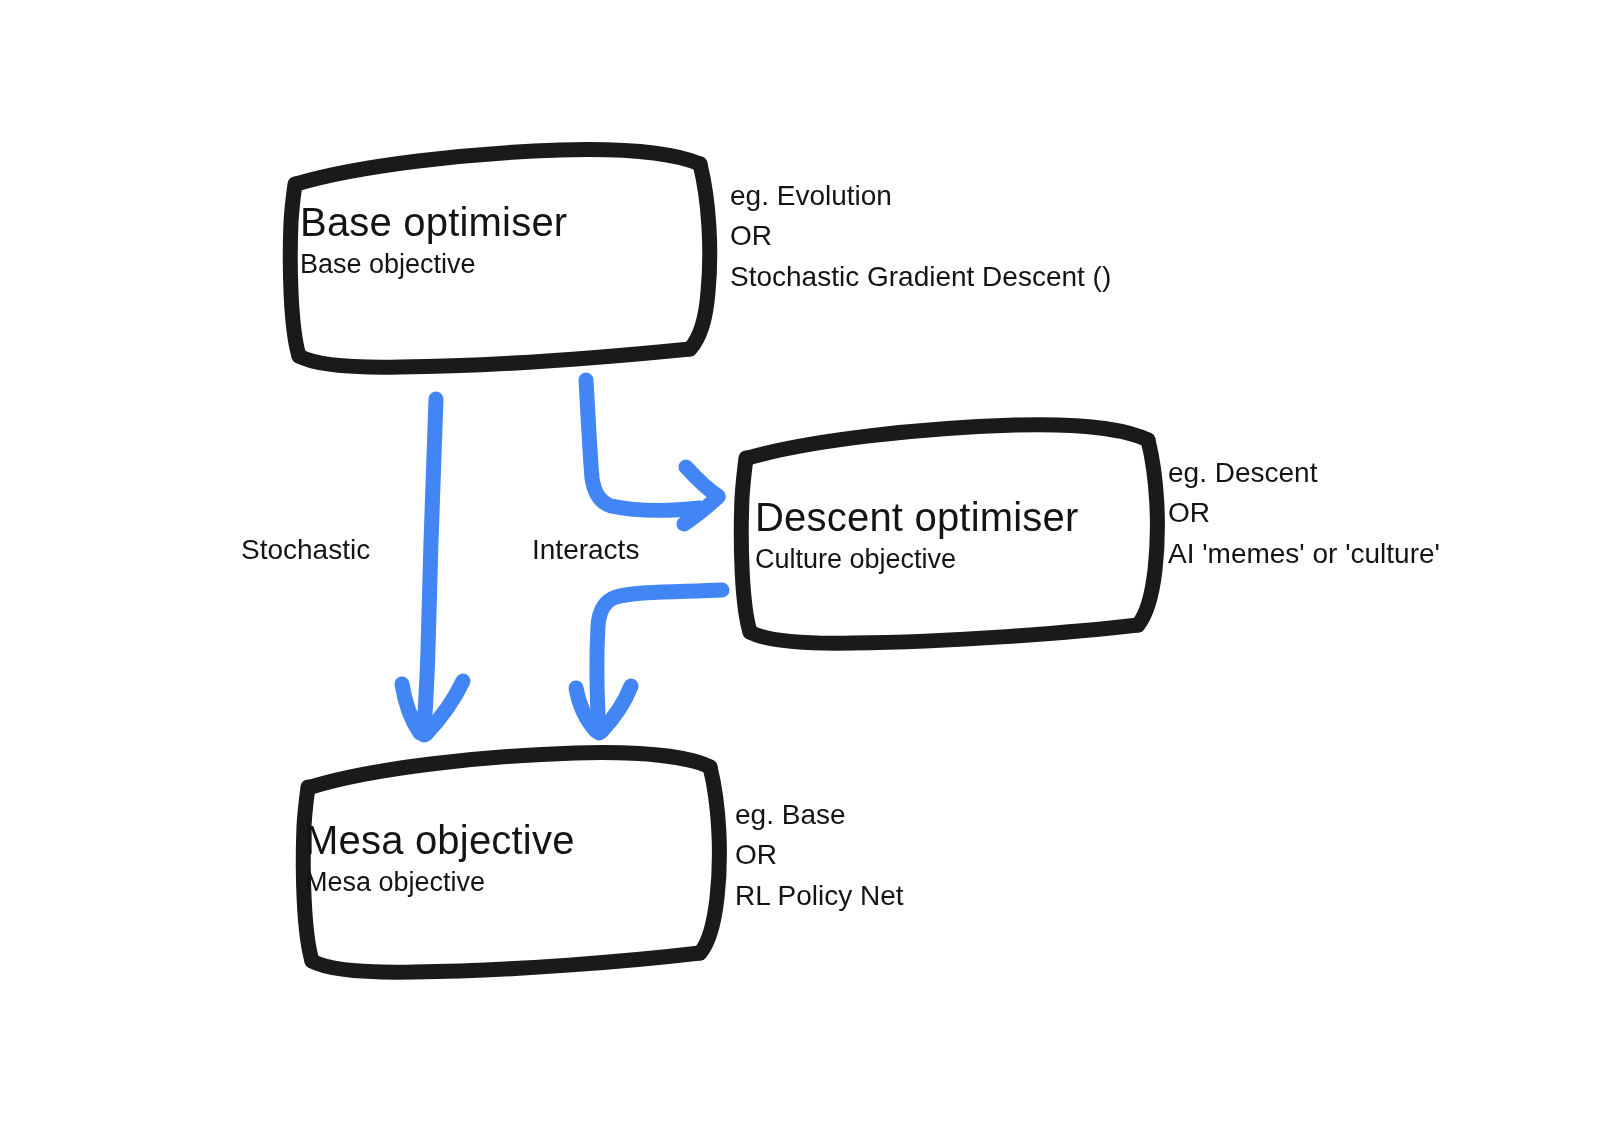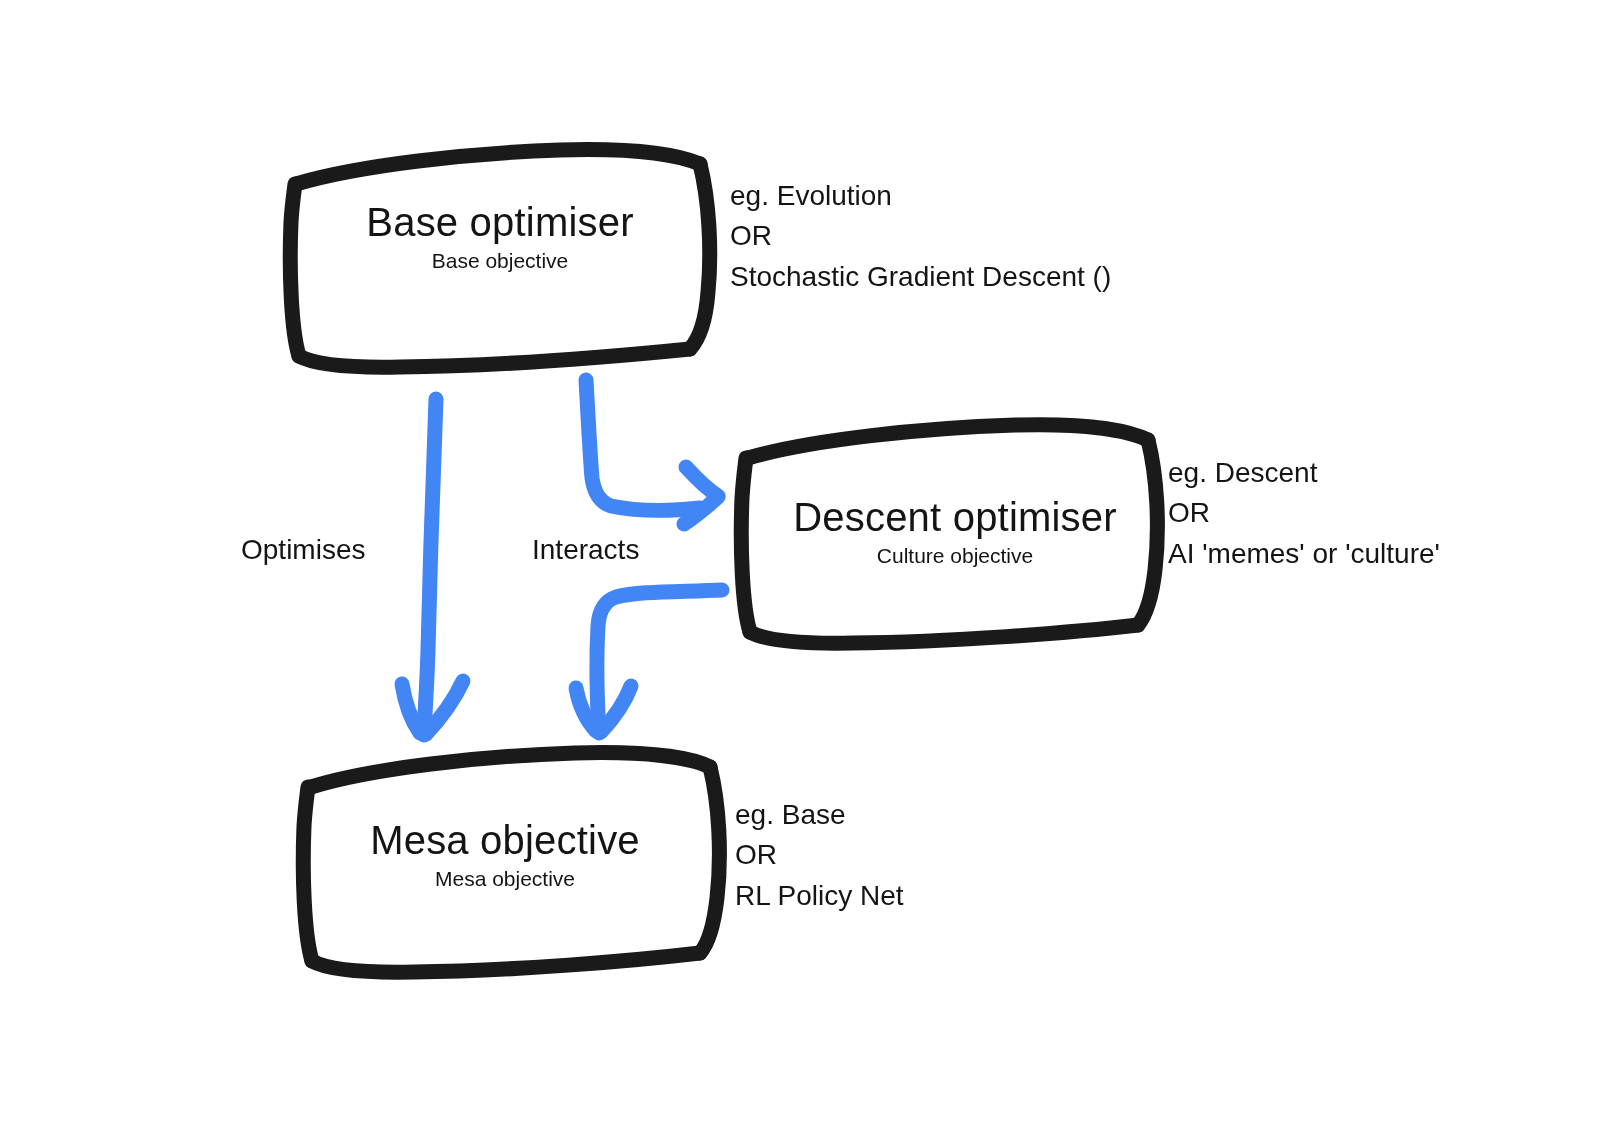--- a/index.html
+++ b/index.html
@@ -20,35 +20,35 @@
     overflow: hidden;
   }
   #sketch {
     position: absolute;
     inset: 0;
     width: 1600px;
     height: 1148px;
   }
   .box-label {
     position: absolute;
-    text-align: center;
+    text-align: left;
     line-height: 1.12;
     color: #141414;
     pointer-events: none;
   }
   .box-title {
     display: block;
     font-size: 40px;
     font-weight: 400;
     letter-spacing: 0.2px;
     white-space: nowrap;
   }
   .box-sub {
     display: block;
-    font-size: 21px;
+    font-size: 27px;
     font-weight: 400;
     margin-top: 4px;
     white-space: nowrap;
   }
   .annotation {
     position: absolute;
     font-size: 28px;
     line-height: 1.44;
     color: #141414;
     white-space: nowrap;
@@ -150,16 +150,16 @@
     <div>OR</div>
     <div>AI 'memes' or 'culture'</div>
   </div>
 
   <div class="annotation" id="mesa-note">
     <div>eg. Base</div>
     <div>OR</div>
     <div>RL Policy Net</div>
   </div>
 
-  <div class="edge-label" id="label-optimises">Optimises</div>
+  <div class="edge-label" id="label-optimises">Stochastic</div>
   <div class="edge-label" id="label-interacts">Interacts</div>
 
 </div>
 
 </body></html>

